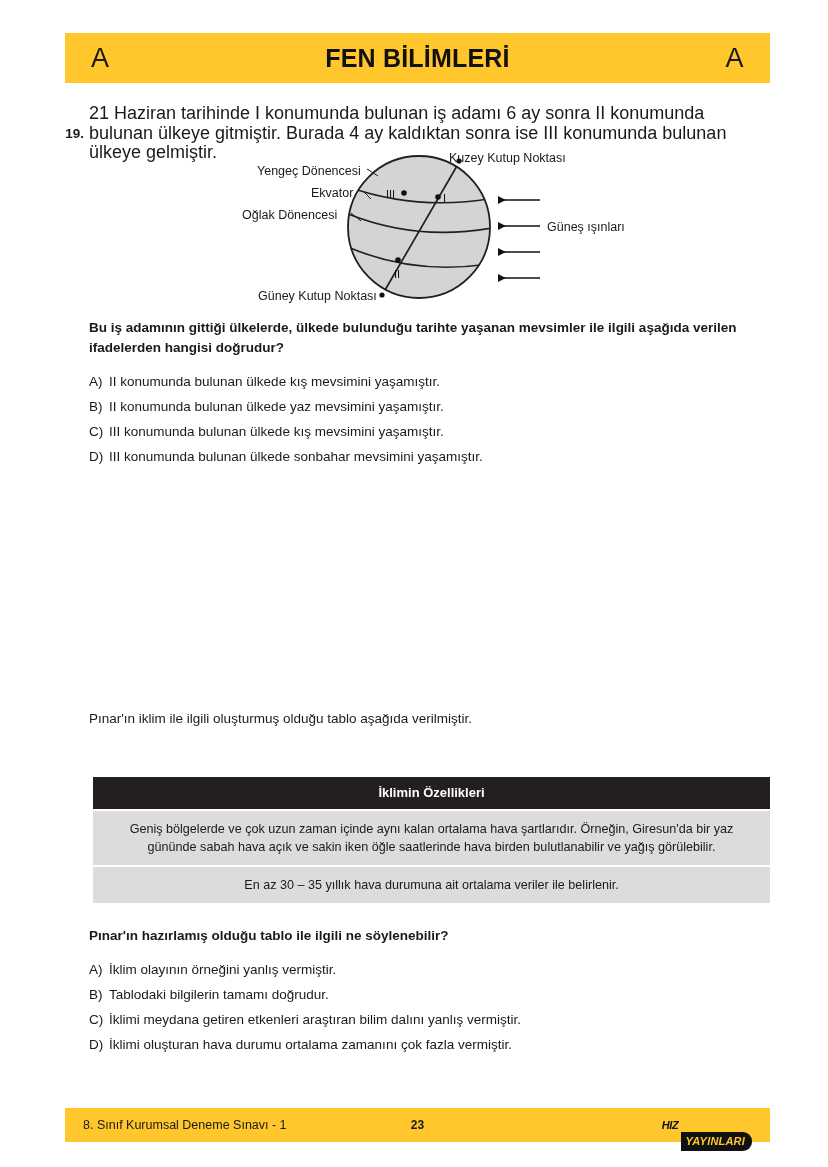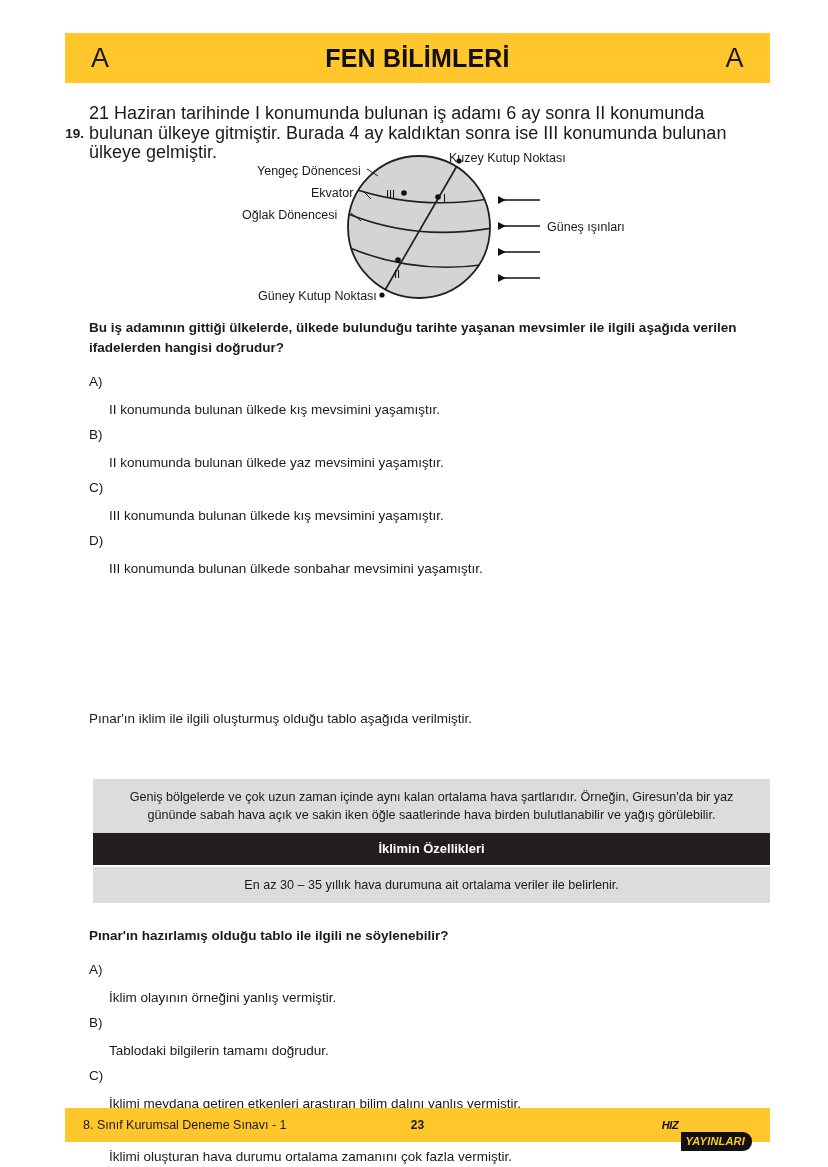--- a/index.html
+++ b/index.html
@@ -93,21 +93,21 @@
     display: flex;
     align-items: flex-start;
     font-size: 13.5px;
     line-height: 19px;
     margin-bottom: 6px;
   }
   .opt-letter {
     flex: 0 0 20px;
     width: 20px;
   }
-  .opt-text { flex: 1 1 auto; margin-top: 28px; }
+  .opt-text { flex: 1 1 auto; }
 
   
   .diagram {
     position: absolute;
     left: 195px;
     top: 145px;
     width: 460px;
     height: 170px;
   }
   .diagram svg { display: block; }
@@ -287,24 +287,24 @@
   </div>
 </div>
 
 <div class="question" style="top:703px;">
   <div class="q-sub">Pınar'ın iklim ile ilgili oluşturmuş olduğu tablo aşağıda verilmiştir.</div>
 </div>
 
 <table class="info-table" style="top:777px;">
   <tbody>
     <tr>
-      <td class="tbl-row">Geniş bölgelerde ve çok uzun zaman içinde aynı kalan ortalama hava şartlarıdır. Örneğin, Giresun'da bir yaz gününde sabah hava açık ve sakin iken öğle saatlerinde hava birden bulutlanabilir ve yağış görülebilir.</td>
+      <th class="tbl-header">İklimin Özellikleri</th>
     </tr>
     <tr>
-      <th class="tbl-header">İklimin Özellikleri</th>
+      <td class="tbl-row">Geniş bölgelerde ve çok uzun zaman içinde aynı kalan ortalama hava şartlarıdır. Örneğin, Giresun'da bir yaz gününde sabah hava açık ve sakin iken öğle saatlerinde hava birden bulutlanabilir ve yağış görülebilir.</td>
     </tr>
     <tr>
       <td class="tbl-row">En az 30 – 35 yıllık hava durumuna ait ortalama veriler ile belirlenir.</td>
     </tr>
   </tbody>
 </table>
 
 <div class="question" style="top:926px;">
   <div class="q-ask">Pınar'ın hazırlamış olduğu tablo ile ilgili ne söylenebilir?</div>
   <div class="opts">

